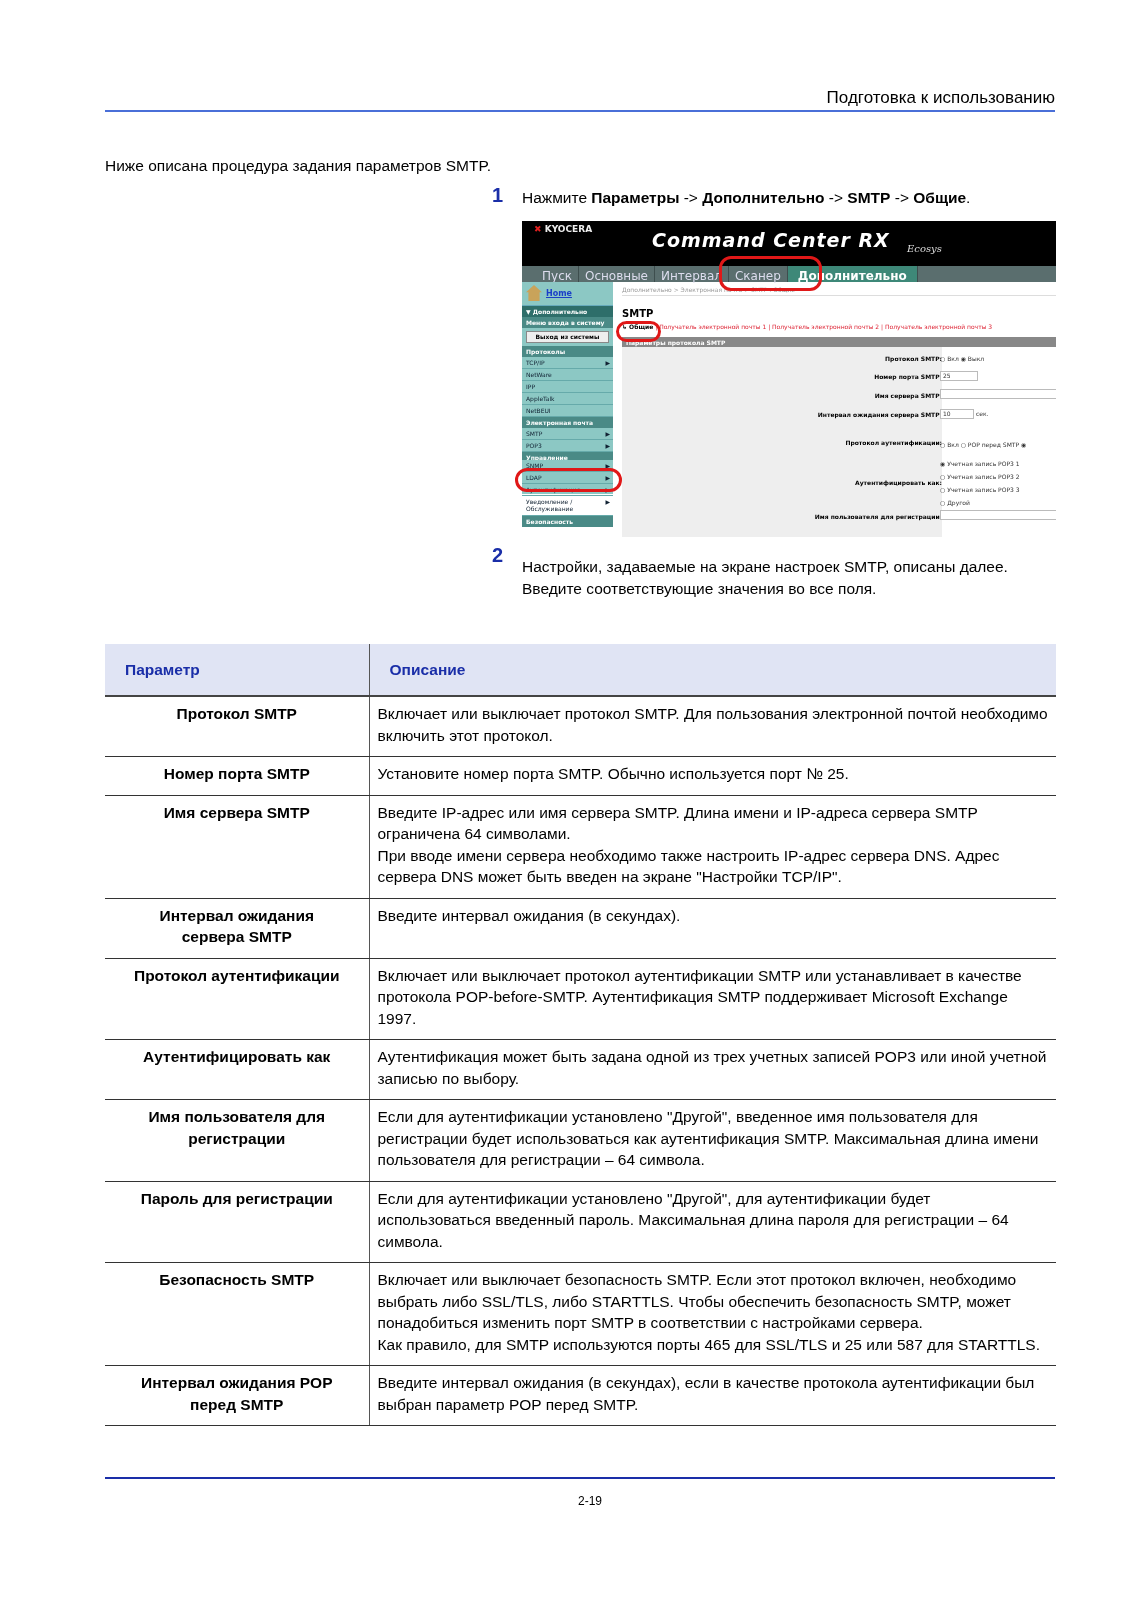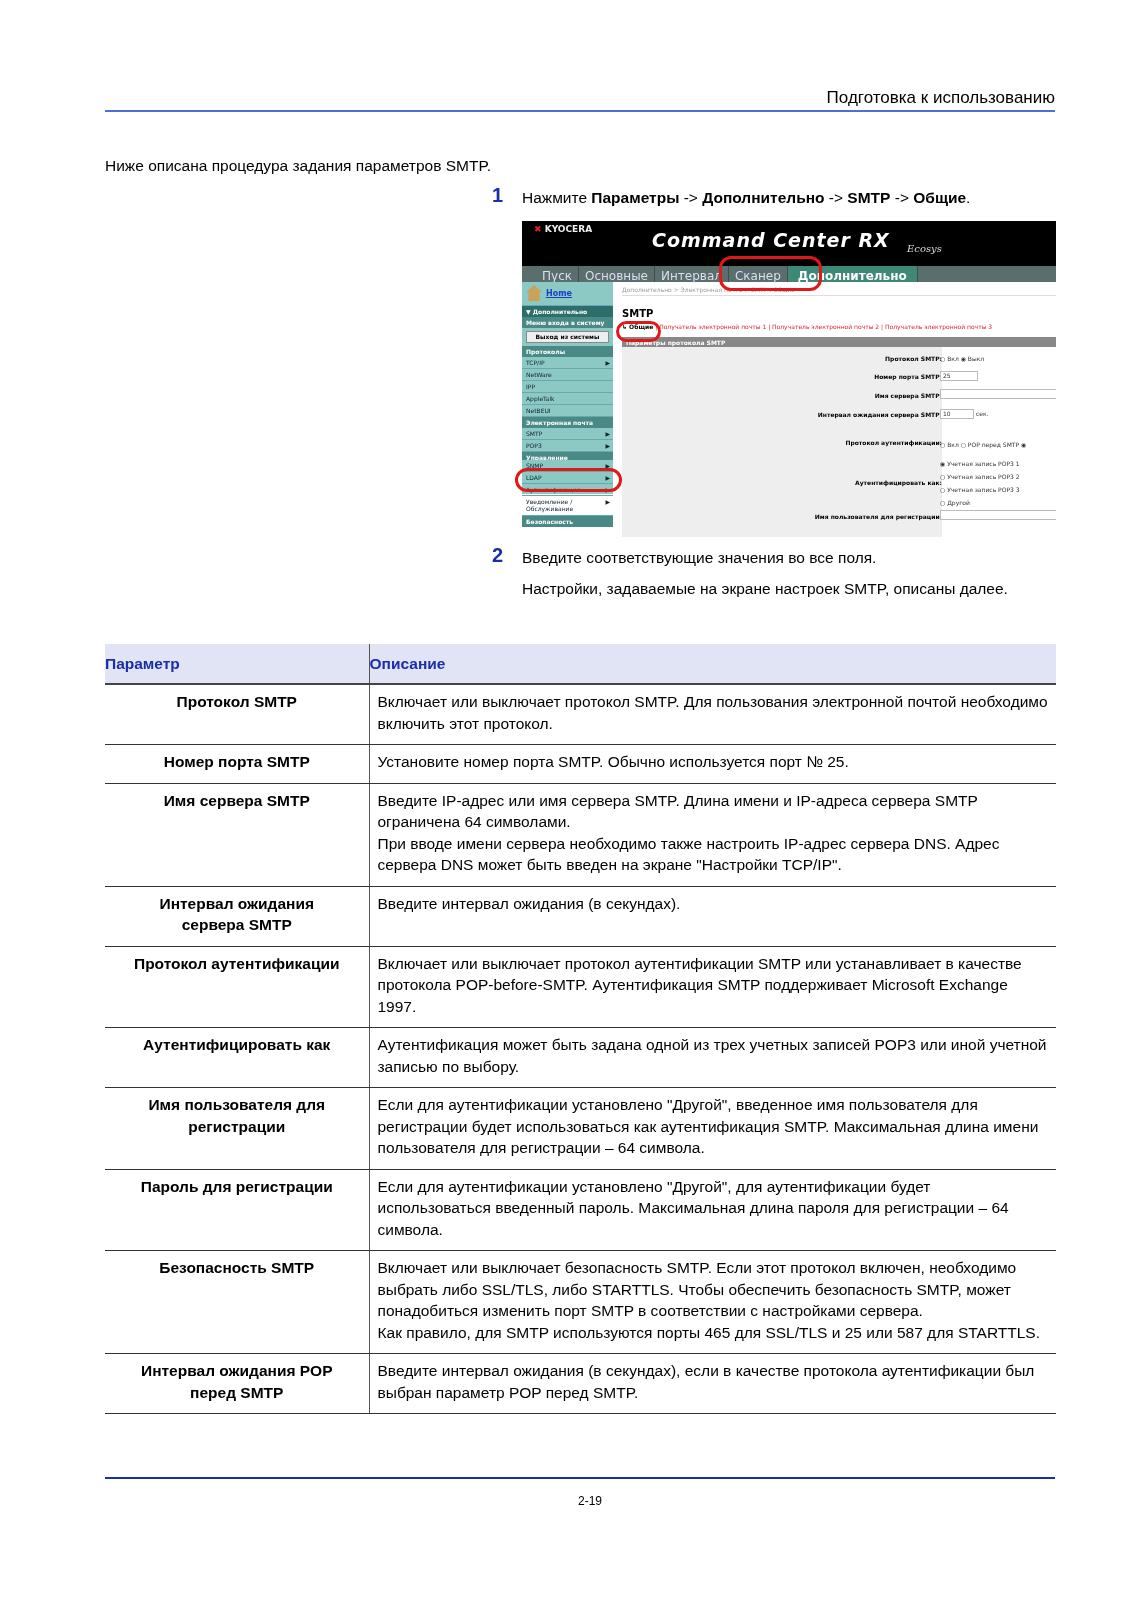--- a/index.html
+++ b/index.html
@@ -34,21 +34,21 @@
   .shot .links { font-size: 6px; color: #d23; }
   .shot .links b { color: #000; }
   .shot .secbar { margin-top: 7px; background: #888; color: #fff; font-size: 6px; font-weight: bold; padding: 2px 4px; height: 10px; }
   .shot .form { background: #eee; height: 200px; position: relative; width: 320px; }
   .shot .row { position: absolute; font-size: 6px; font-weight: bold; right: 0; text-align: right; }
   .shot .val { position: absolute; left: 318px; font-size: 6px; color: #333; white-space: nowrap; }
   .shot .inp { display: inline-block; border: 1px solid #bbb; background: #fff; height: 10px; vertical-align: middle; padding: 0 2px; }
   .circle { position: absolute; border: 3px solid #e01818; border-radius: 12px; }
   
   table { position: absolute; left: 105px; top: 644px; width: 951px; border-collapse: collapse; font-size: 15.5px; }
-  th { background: #e0e4f4; color: #1a2ea8; text-align: left; font-weight: bold; height: 40px; padding: 0 0; border-bottom: 2px solid #444; }
+  th { background: #e0e4f4; color: #1a2ea8; text-align: left; font-weight: bold; height: 52px; padding: 0 20px; border-bottom: 2px solid #444; }
   th + th, td + td { border-left: 1px solid #555; }
   td { vertical-align: top; border-bottom: 1px solid #333; padding: 6px 8px 10px 8px; line-height: 21.5px; }
   td.p { width: 264px; text-align: center; font-weight: bold; }
   .ftr-line { position: absolute; left: 105px; top: 1477px; width: 950px; height: 2px; background: #1a2ea8; }
   .pg { position: absolute; left: 0; width: 1132px; top: 1494px; text-align: center; font-size: 12px; margin-left: 24px; }
 </style>
 </head>
 <body>
 
 <div class="hdr">Подготовка к использованию</div>
@@ -117,22 +117,22 @@
       <div class="val" style="top:163px"><span class="inp" style="width:120px"></span></div>
     </div>
   </div>
 </div>
 <div class="circle" style="left:719px;top:256px;width:103px;height:35px"></div>
 <div class="circle" style="left:515px;top:468px;width:107px;height:24px"></div>
 <div class="circle" style="left:616px;top:321px;width:45px;height:21px"></div>
 
 <div class="step" style="top:547px">
   <span class="num">2</span>
+  <div class="txt" style="margin-top:9px;width:510px">Настройки, задаваемые на экране настроек SMTP, описаны далее.</div>
   <div class="txt">Введите соответствующие значения во все поля.</div>
-  <div class="txt" style="margin-top:9px;width:510px">Настройки, задаваемые на экране настроек SMTP, описаны далее.</div>
 </div>
 
 <table>
   <thead>
     <tr>
       <th>Параметр</th>
       <th>Описание</th>
     </tr>
   </thead>
   <tbody>

